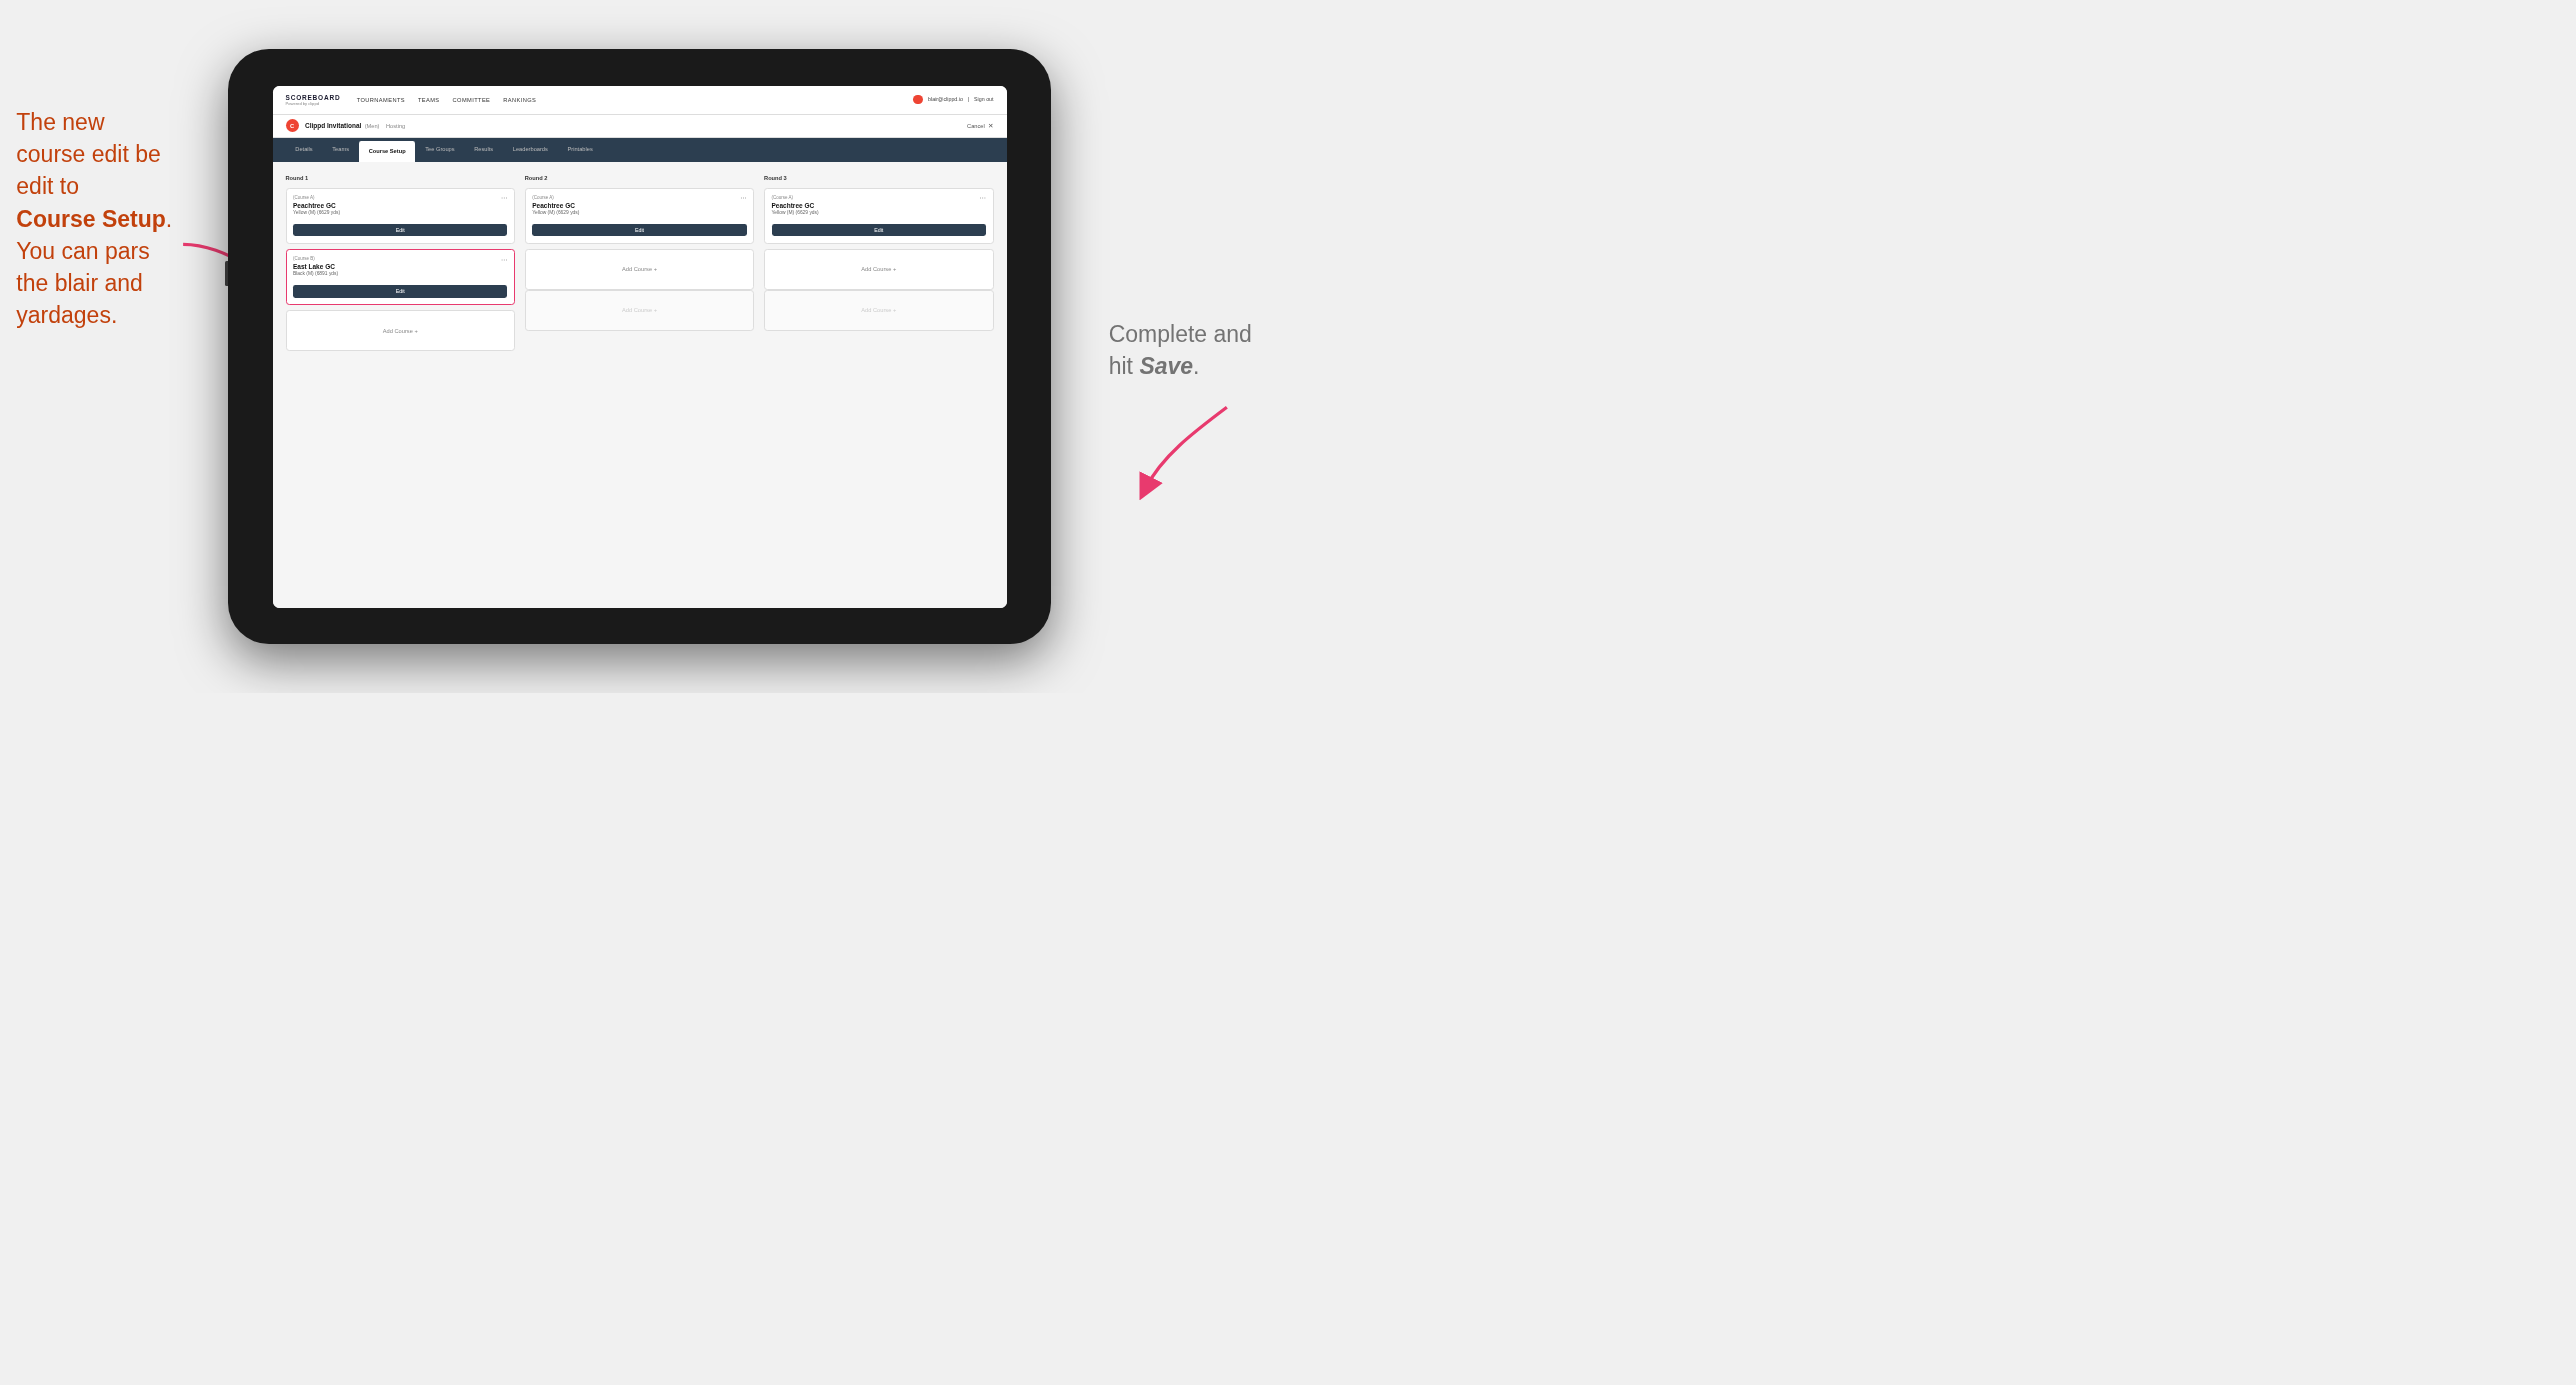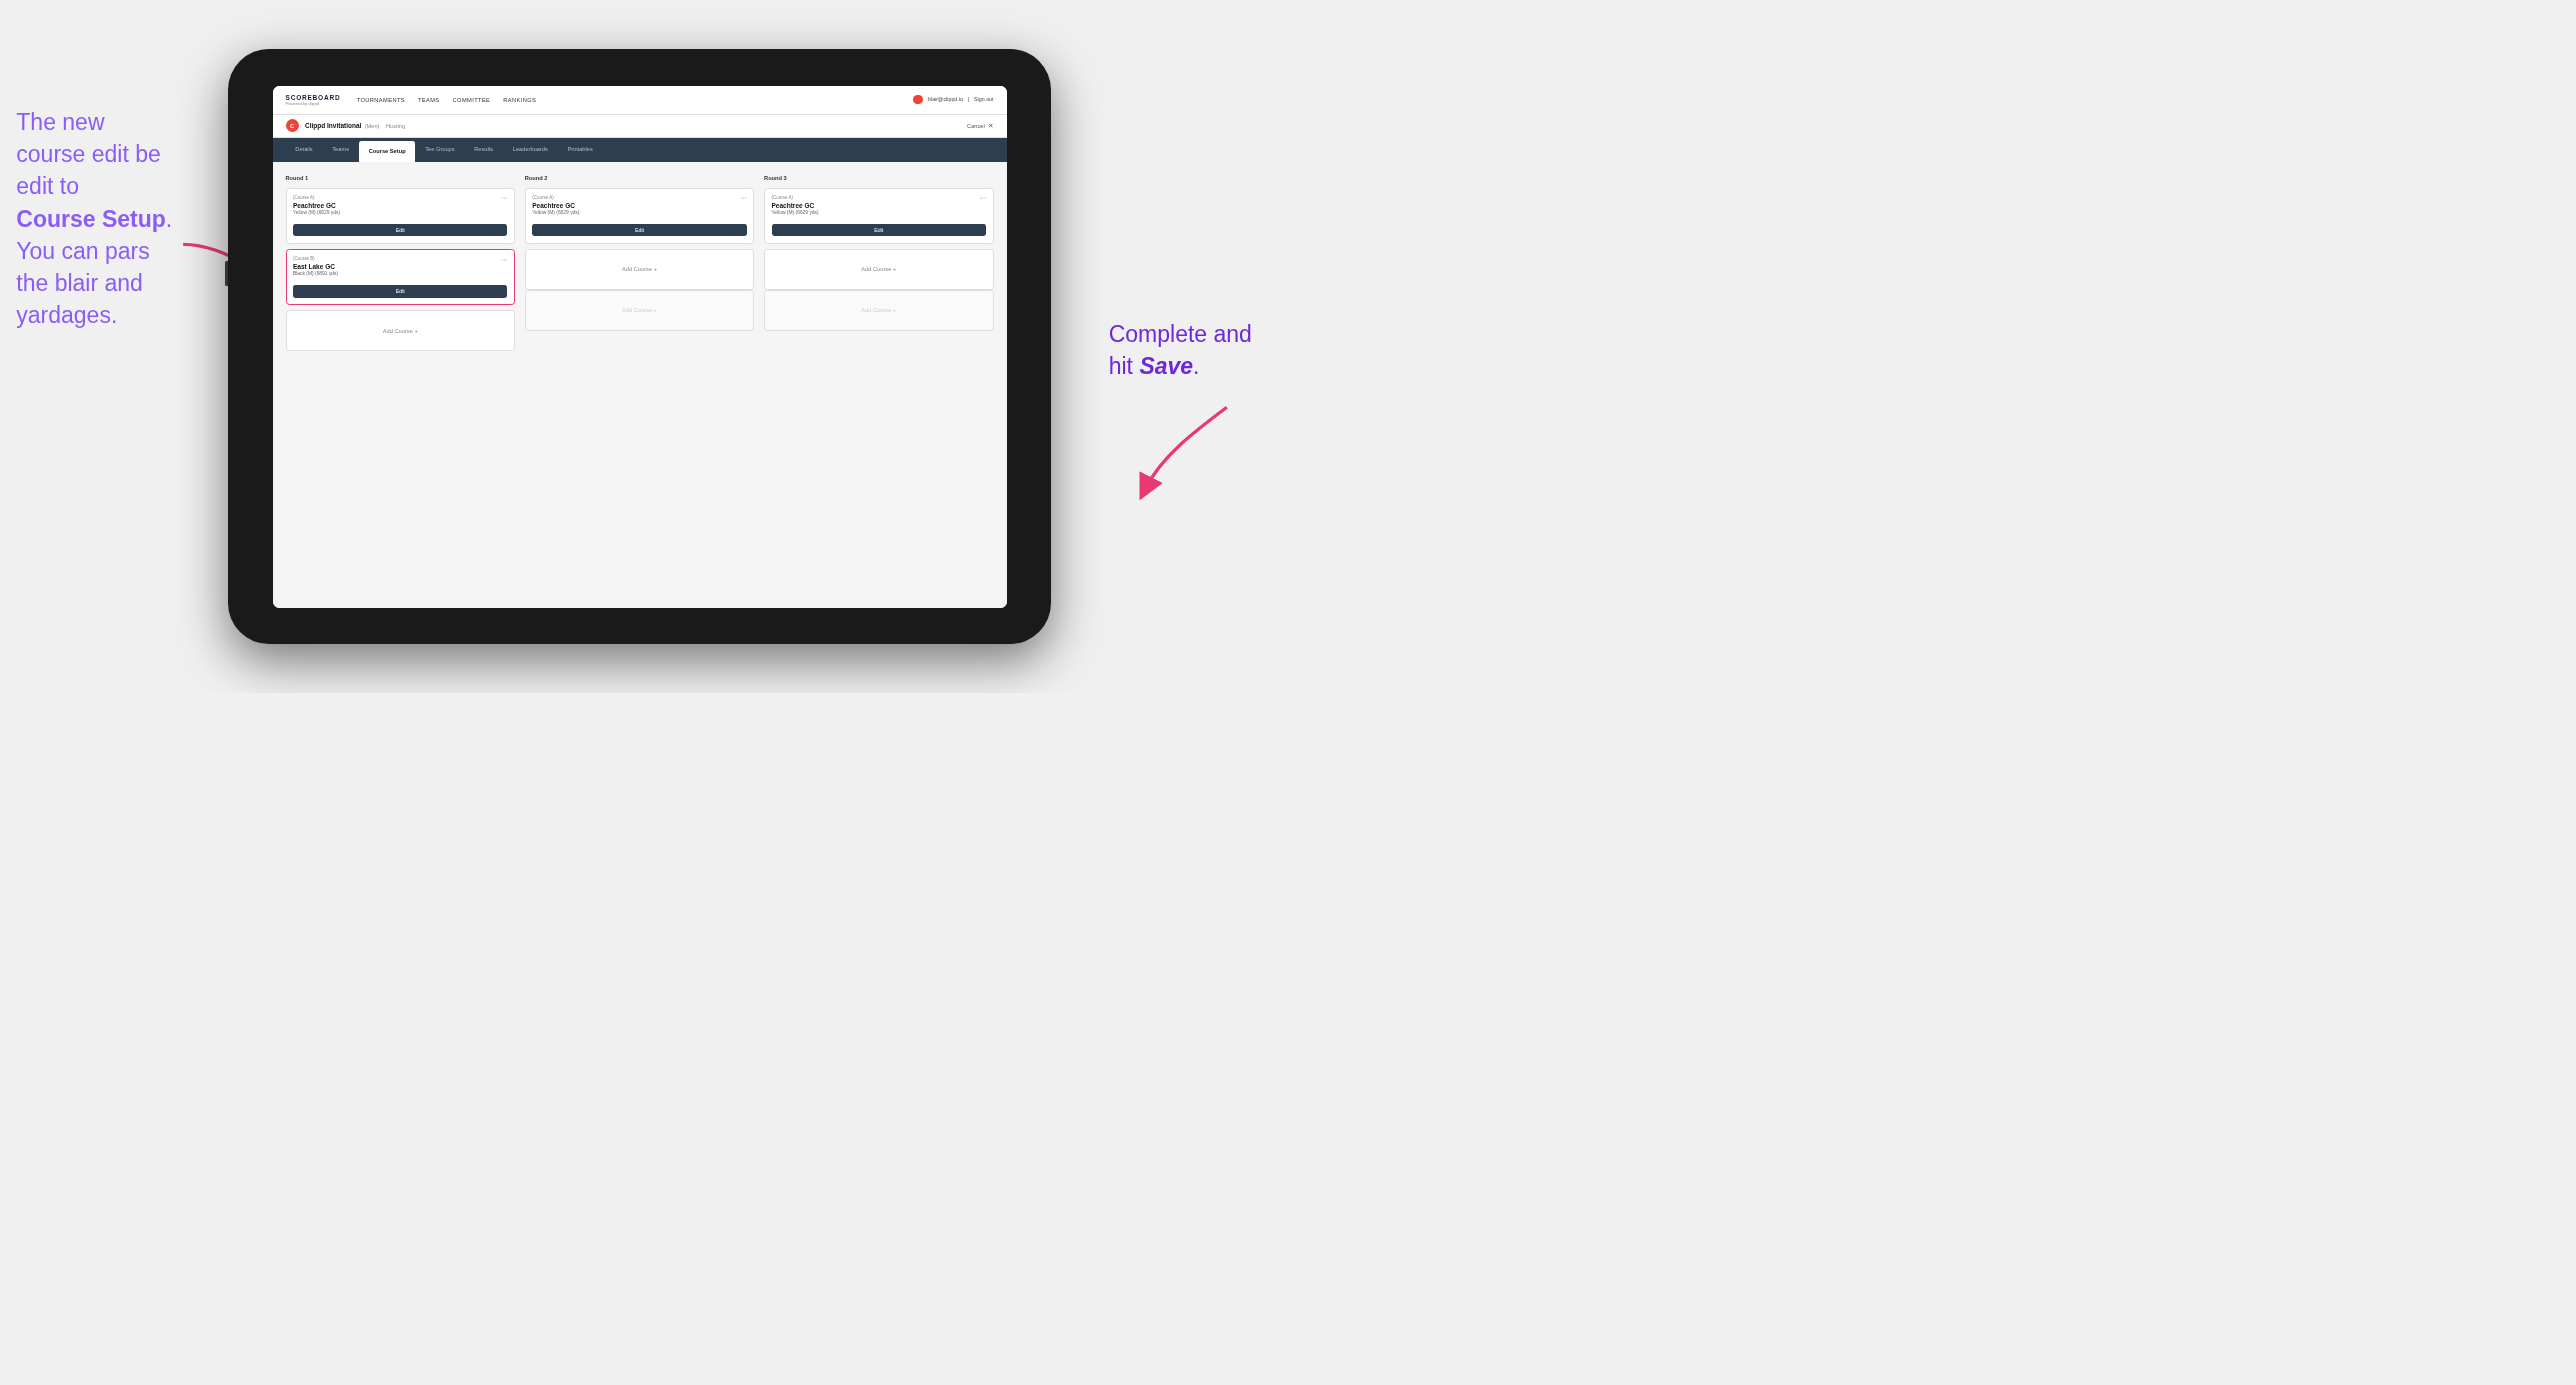--- a/index.html
+++ b/index.html
@@ -12,33 +12,33 @@
       overflow: hidden;
     }
 
     
     .annotation-left {
       position: absolute;
       left: 16.3px;
       top: 106px;
       font-size: 23px;
       line-height: 1.4;
-      color: #8b5cf6;
+      color: #c2410c;
       width: 179px;
     }
     .annotation-left strong { font-weight: 800; }
 
     
     .annotation-right {
       position: absolute;
       right: 16.3px;
       top: 318px;
       font-size: 23px;
       line-height: 1.4;
-      color: #6d28d9;
+      color: #737373;
       width: 163px;
       text-align: left;
     }
     .annotation-right strong { font-weight: 800; font-style: italic; }
 
     
     .tablet {
       position: absolute;
       left: 228px;
       top: 49px;

